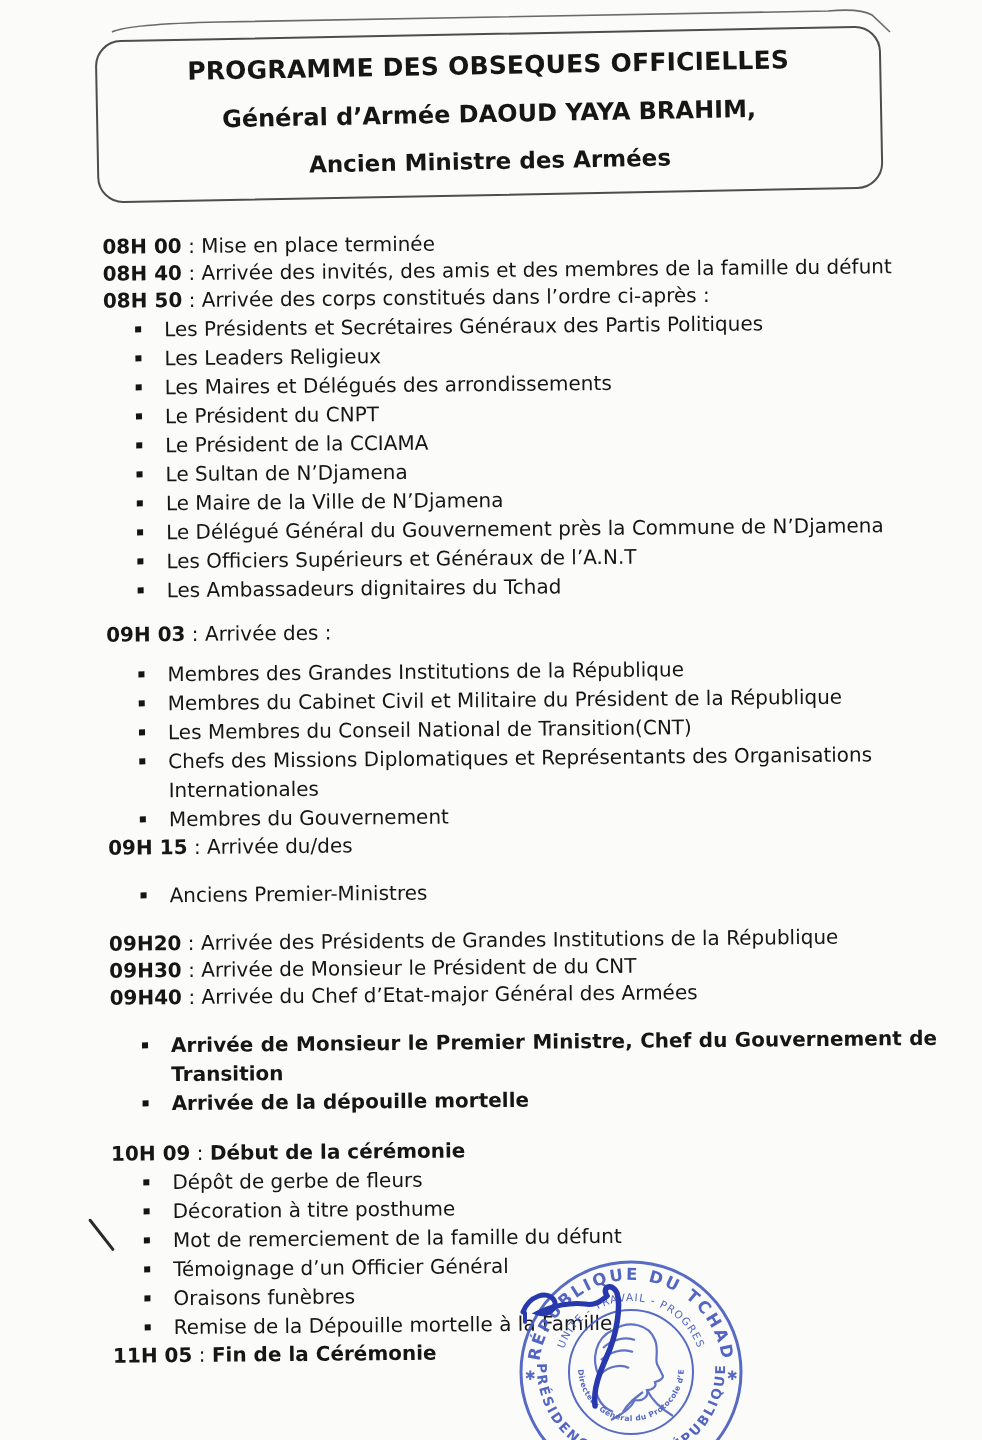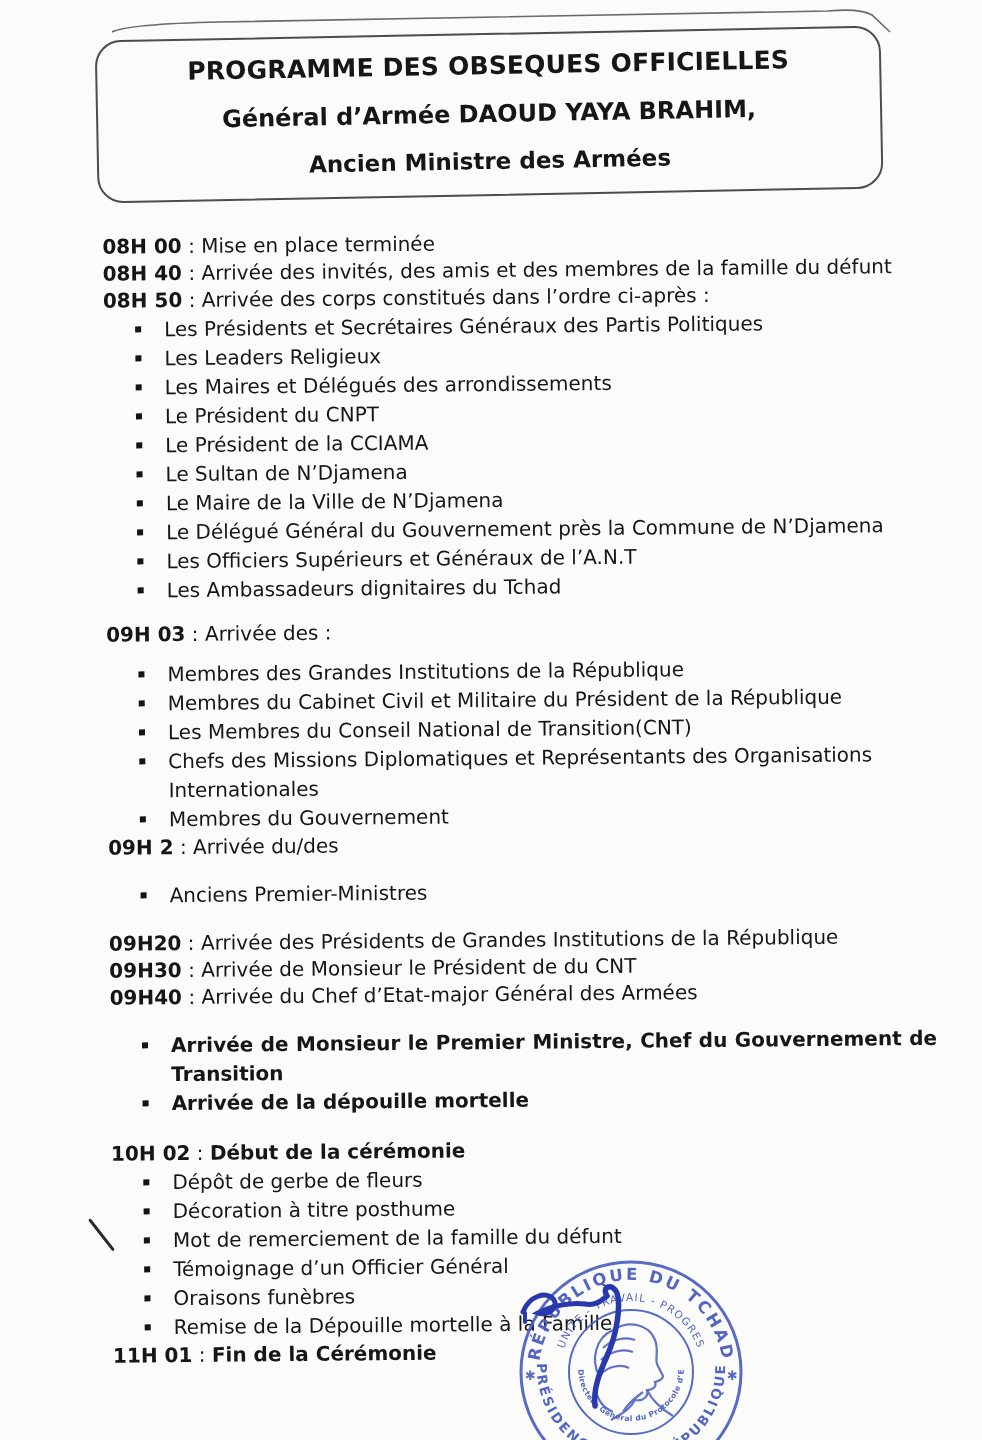--- a/index.html
+++ b/index.html
@@ -120,41 +120,41 @@
         </div>
         <div class="bullet-item">
           <span class="sq"></span>
           <span class="btxt">Chefs des Missions Diplomatiques et Représentants des Organisations Internationales</span>
         </div>
         <div class="bullet-item">
           <span class="sq"></span>
           <span class="btxt">Membres du Gouvernement</span>
         </div>
       </div>
-      <div class="schedule-entry"><span class="time">09H 2</span><span class="sep"> : </span><span class="desc">Arrivée du/des</span></div>
+      <div class="schedule-entry"><span class="time">09H 15</span><span class="sep"> : </span><span class="desc">Arrivée du/des</span></div>
       <div class="bullet-list" style="margin-top: 20px;">
         <div class="bullet-item">
           <span class="sq"></span>
           <span class="btxt">Anciens Premier-Ministres</span>
         </div>
       </div>
       <div class="schedule-entry" style="margin-top: 20px;"><span class="time">09H20</span><span class="sep"> : </span><span class="desc">Arrivée des Présidents de Grandes Institutions de la République</span></div>
       <div class="schedule-entry"><span class="time">09H30</span><span class="sep"> : </span><span class="desc">Arrivée de Monsieur le Président de du CNT</span></div>
       <div class="schedule-entry"><span class="time">09H40</span><span class="sep"> : </span><span class="desc">Arrivée du Chef d’Etat-major Général des Armées</span></div>
       <div class="bullet-list" style="margin-top: 20px;">
         <div class="bullet-item bold">
           <span class="sq"></span>
           <span class="btxt">Arrivée de Monsieur le Premier Ministre, Chef du Gouvernement de Transition</span>
         </div>
         <div class="bullet-item bold">
           <span class="sq"></span>
           <span class="btxt">Arrivée de la dépouille mortelle</span>
         </div>
       </div>
-      <div class="schedule-entry" style="margin-top: 22px;"><span class="time">10H 02</span><span class="sep"> : </span><span class="desc bold">Début de la cérémonie</span></div>
+      <div class="schedule-entry" style="margin-top: 22px;"><span class="time">10H 09</span><span class="sep"> : </span><span class="desc bold">Début de la cérémonie</span></div>
       <div class="bullet-list">
         <div class="bullet-item">
           <span class="sq"></span>
           <span class="btxt">Dépôt de gerbe de fleurs</span>
         </div>
         <div class="bullet-item">
           <span class="sq"></span>
           <span class="btxt">Décoration à titre posthume</span>
         </div>
         <div class="bullet-item">
@@ -167,21 +167,21 @@
         </div>
         <div class="bullet-item">
           <span class="sq"></span>
           <span class="btxt">Oraisons funèbres</span>
         </div>
         <div class="bullet-item">
           <span class="sq"></span>
           <span class="btxt">Remise de la Dépouille mortelle à la Famille</span>
         </div>
       </div>
-      <div class="schedule-entry"><span class="time">11H 01</span><span class="sep"> : </span><span class="desc bold">Fin de la Cérémonie</span></div>
+      <div class="schedule-entry"><span class="time">11H 05</span><span class="sep"> : </span><span class="desc bold">Fin de la Cérémonie</span></div>
     </div>
 
 </div>
 
 <div class="stray-mark"></div>
 
 <div class="stamp-wrap">
   <svg width="276" height="184" viewBox="0 0 276 184">
     <defs>
       <path id="arcTop" d="M 44,116 A 92,92 0 0 1 228,116"></path>

